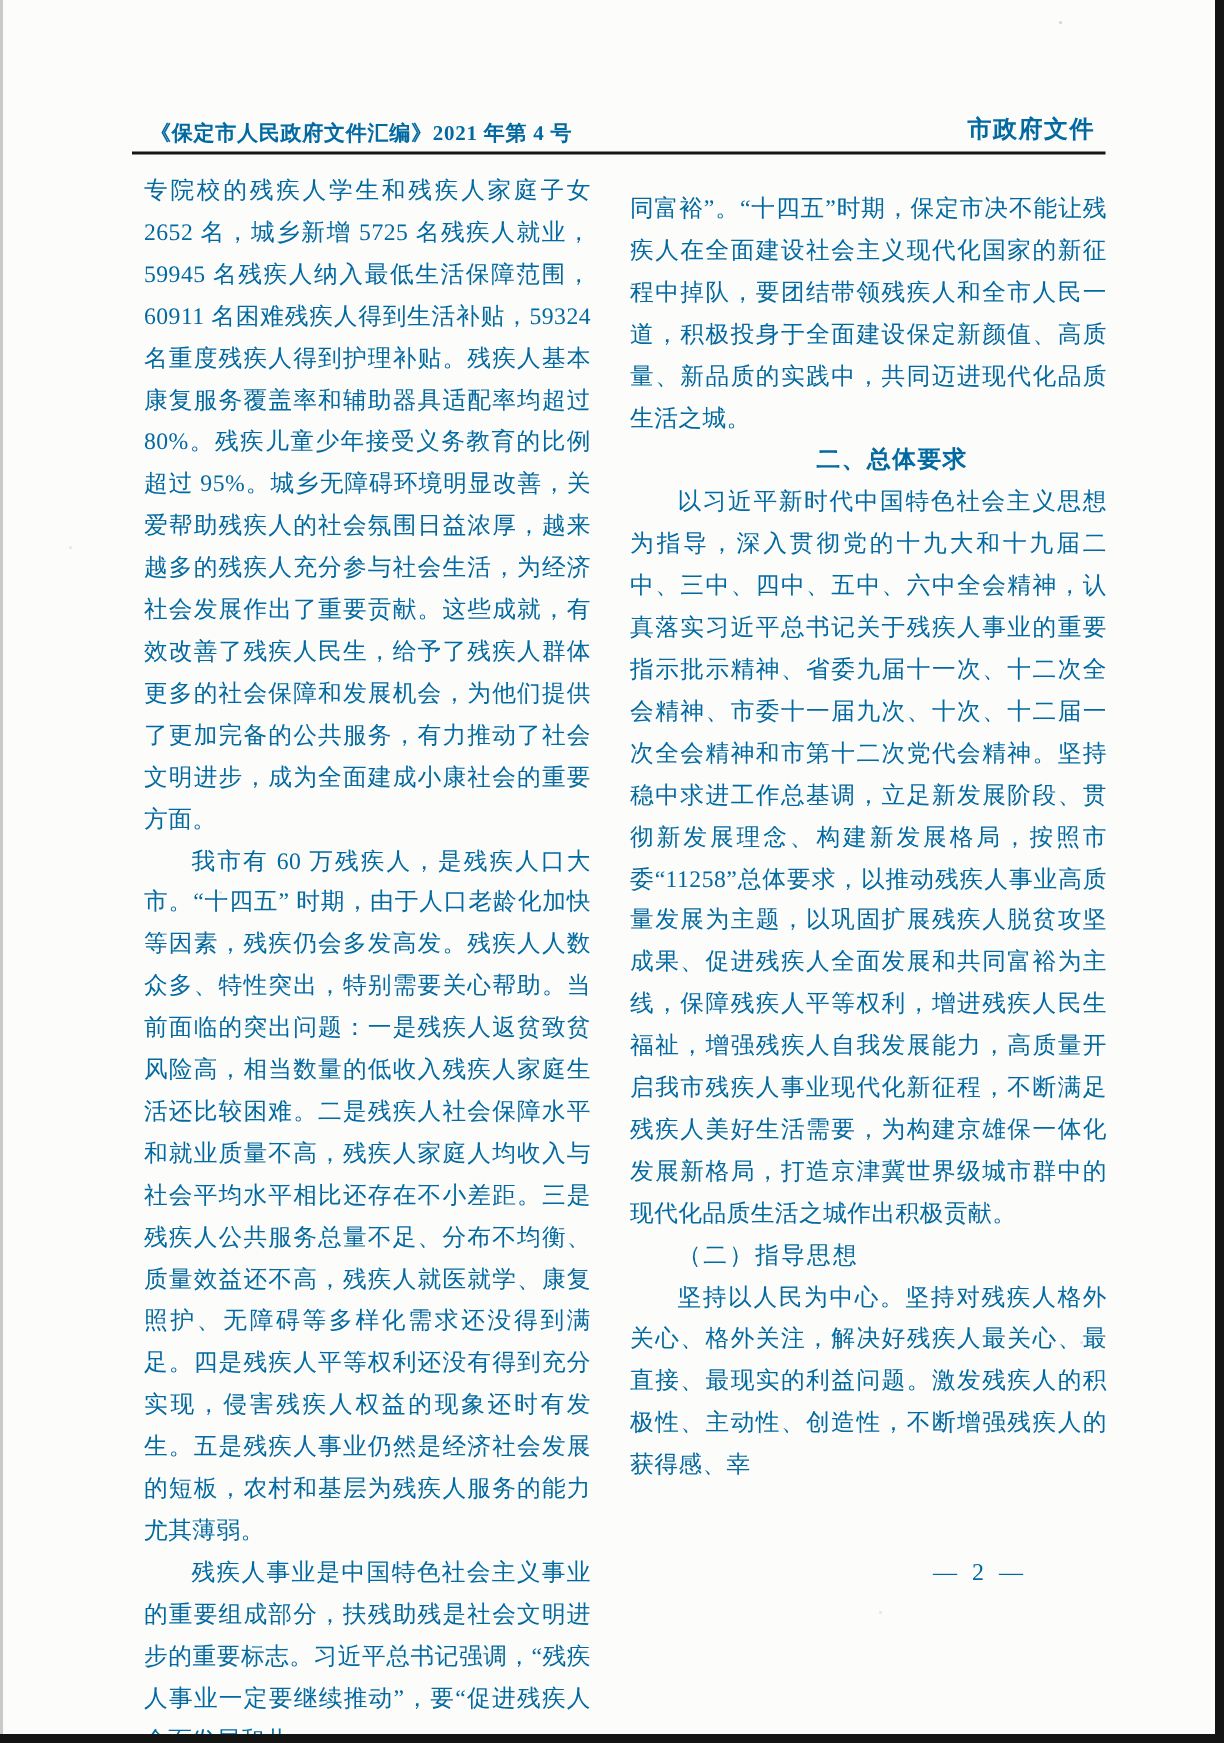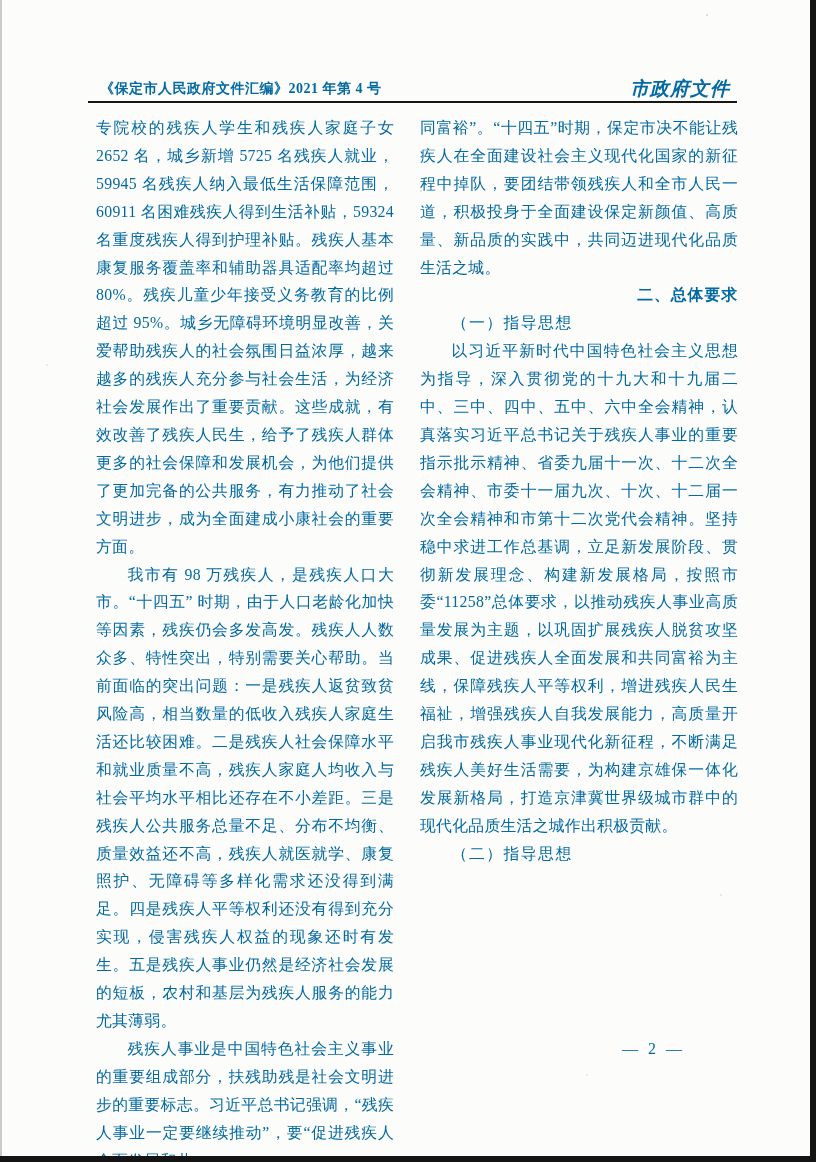--- a/index.html
+++ b/index.html
@@ -27,44 +27,43 @@
                 -120px 1060px 0 rgba(100,100,100,0.15),
                 -660px 350px 0 rgba(100,100,100,0.15);
   }
   .header-left {
     position: absolute; left: 100px; top: 80px;
     font-size: 14px; font-weight: 600; letter-spacing: 0.5px;
     white-space: nowrap;
   }
   .header-right {
     position: absolute; right: 86px; top: 76px;
-    font-size: 19px; font-weight: 700; letter-spacing: 1px;
+    font-size: 16px; font-weight: 700; letter-spacing: 1px;
     font-family: "Liberation Sans", "DejaVu Sans", sans-serif;
     white-space: nowrap;
-    font-style: italic;
   }
   .header-rule {
     position: absolute; left: 88px; top: 101px;
     width: 649px; height: 2px; background: #161616;
   }
   .column {
     position: absolute; top: 114px;
     font-size: 15.8px;
     line-height: 27.9px;
     text-align: justify;
     text-justify: inter-ideograph;
     letter-spacing: 0.3px;
   }
   .col-left  { left: 96px;  width: 298px; }
-  .col-right { left: 420px; width: 318px; }
+  .col-right { left: 420px; width: 318px; margin-top: 12px; }
   .column p { margin: 0; padding: 0; }
   .p-indent { text-indent: 2em; }
   .p-cont   { text-indent: 0; }
   .h-bold {
-    text-indent: 2em; text-align: right; font-weight: 700;
+    text-indent: 2em; text-align: center; font-weight: 700;
     font-family: "Liberation Sans", "DejaVu Sans", sans-serif;
     letter-spacing: 1px;
   }
   .h-kai {
     text-indent: 2em; text-align: left; font-weight: 500;
     letter-spacing: 1.5px;
   }
   .page-number {
     position: absolute; left: 622px; top: 1040px;
     font-size: 16px; letter-spacing: 3px; white-space: nowrap;
@@ -78,30 +77,30 @@
   <div class="speckles"></div>
 
   <div class="header-left">《保定市人民政府文件汇编》2021 年第 4 号</div>
 
   <div class="header-right">市政府文件</div>
 
   <div class="header-rule"></div>
 
   <div class="column col-left">
     <p class="p-cont">专院校的残疾人学生和残疾人家庭子女 2652 名，城乡新增 5725 名残疾人就业，59945 名残疾人纳入最低生活保障范围，60911 名困难残疾人得到生活补贴，59324 名重度残疾人得到护理补贴。残疾人基本康复服务覆盖率和辅助器具适配率均超过 80%。残疾儿童少年接受义务教育的比例超过 95%。城乡无障碍环境明显改善，关爱帮助残疾人的社会氛围日益浓厚，越来越多的残疾人充分参与社会生活，为经济社会发展作出了重要贡献。这些成就，有效改善了残疾人民生，给予了残疾人群体更多的社会保障和发展机会，为他们提供了更加完备的公共服务，有力推动了社会文明进步，成为全面建成小康社会的重要方面。</p>
-    <p class="p-indent">我市有 98 万残疾人，是残疾人口大市。“十四五” 时期，由于人口老龄化加快等因素，残疾仍会多发高发。残疾人人数众多、特性突出，特别需要关心帮助。当前面临的突出问题：一是残疾人返贫致贫风险高，相当数量的低收入残疾人家庭生活还比较困难。二是残疾人社会保障水平和就业质量不高，残疾人家庭人均收入与社会平均水平相比还存在不小差距。三是残疾人公共服务总量不足、分布不均衡、质量效益还不高，残疾人就医就学、康复照护、无障碍等多样化需求还没得到满足。四是残疾人平等权利还没有得到充分实现，侵害残疾人权益的现象还时有发生。五是残疾人事业仍然是经济社会发展的短板，农村和基层为残疾人服务的能力尤其薄弱。</p>
+    <p class="p-indent">我市有 60 万残疾人，是残疾人口大市。“十四五” 时期，由于人口老龄化加快等因素，残疾仍会多发高发。残疾人人数众多、特性突出，特别需要关心帮助。当前面临的突出问题：一是残疾人返贫致贫风险高，相当数量的低收入残疾人家庭生活还比较困难。二是残疾人社会保障水平和就业质量不高，残疾人家庭人均收入与社会平均水平相比还存在不小差距。三是残疾人公共服务总量不足、分布不均衡、质量效益还不高，残疾人就医就学、康复照护、无障碍等多样化需求还没得到满足。四是残疾人平等权利还没有得到充分实现，侵害残疾人权益的现象还时有发生。五是残疾人事业仍然是经济社会发展的短板，农村和基层为残疾人服务的能力尤其薄弱。</p>
     <p class="p-indent">残疾人事业是中国特色社会主义事业的重要组成部分，扶残助残是社会文明进步的重要标志。习近平总书记强调，“残疾人事业一定要继续推动”，要“促进残疾人全面发展和共</p>
   </div>
 
   <div class="column col-right">
     <p class="p-cont">同富裕”。“十四五”时期，保定市决不能让残疾人在全面建设社会主义现代化国家的新征程中掉队，要团结带领残疾人和全市人民一道，积极投身于全面建设保定新颜值、高质量、新品质的实践中，共同迈进现代化品质生活之城。</p>
     <p class="h-bold">二、总体要求</p>
-    <p class="h-kai">（一）指导思想</p>
     <p class="p-indent">以习近平新时代中国特色社会主义思想为指导，深入贯彻党的十九大和十九届二中、三中、四中、五中、六中全会精神，认真落实习近平总书记关于残疾人事业的重要指示批示精神、省委九届十一次、十二次全会精神、市委十一届九次、十次、十二届一次全会精神和市第十二次党代会精神。坚持稳中求进工作总基调，立足新发展阶段、贯彻新发展理念、构建新发展格局，按照市委“11258”总体要求，以推动残疾人事业高质量发展为主题，以巩固扩展残疾人脱贫攻坚成果、促进残疾人全面发展和共同富裕为主线，保障残疾人平等权利，增进残疾人民生福祉，增强残疾人自我发展能力，高质量开启我市残疾人事业现代化新征程，不断满足残疾人美好生活需要，为构建京雄保一体化发展新格局，打造京津冀世界级城市群中的现代化品质生活之城作出积极贡献。</p>
     <p class="h-kai">（二）指导思想</p>
+    <p class="p-indent">坚持以人民为中心。坚持对残疾人格外关心、格外关注，解决好残疾人最关心、最直接、最现实的利益问题。激发残疾人的积极性、主动性、创造性，不断增强残疾人的获得感、幸</p>
   </div>
 
   <div class="page-number">— 2 —</div>
 
   <div class="edge-left"></div>
   <div class="edge-right"></div>
   <div class="edge-bottom"></div>
 
 </div>
 

